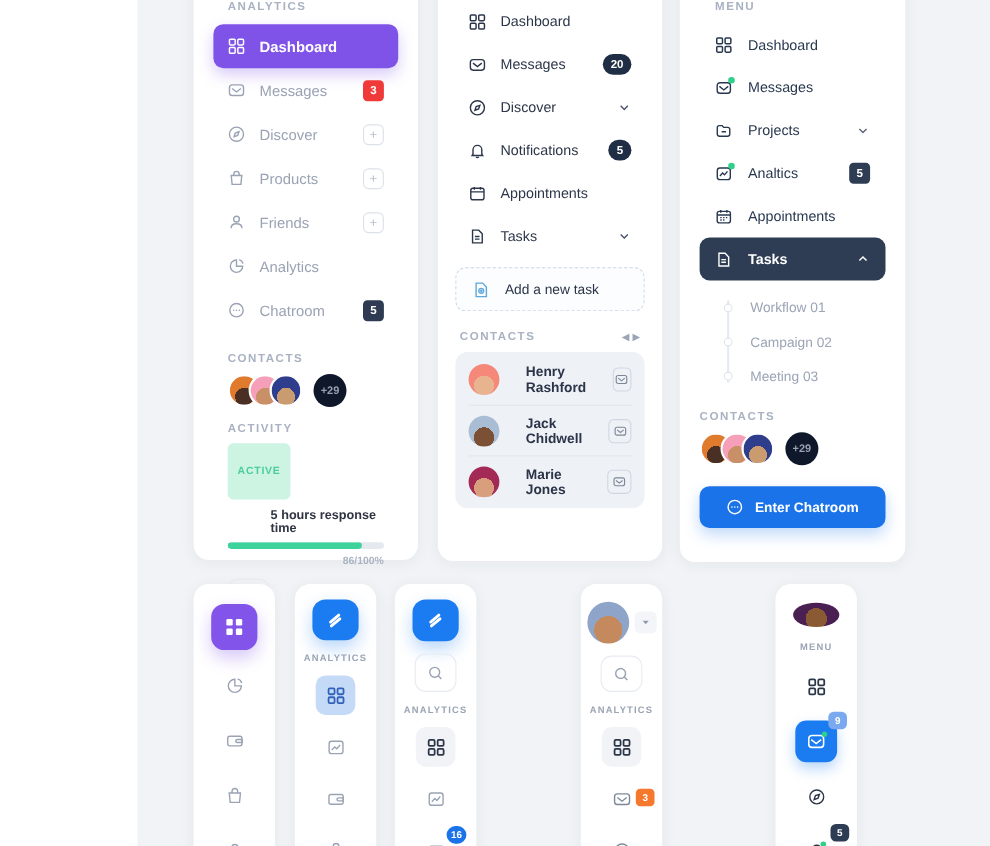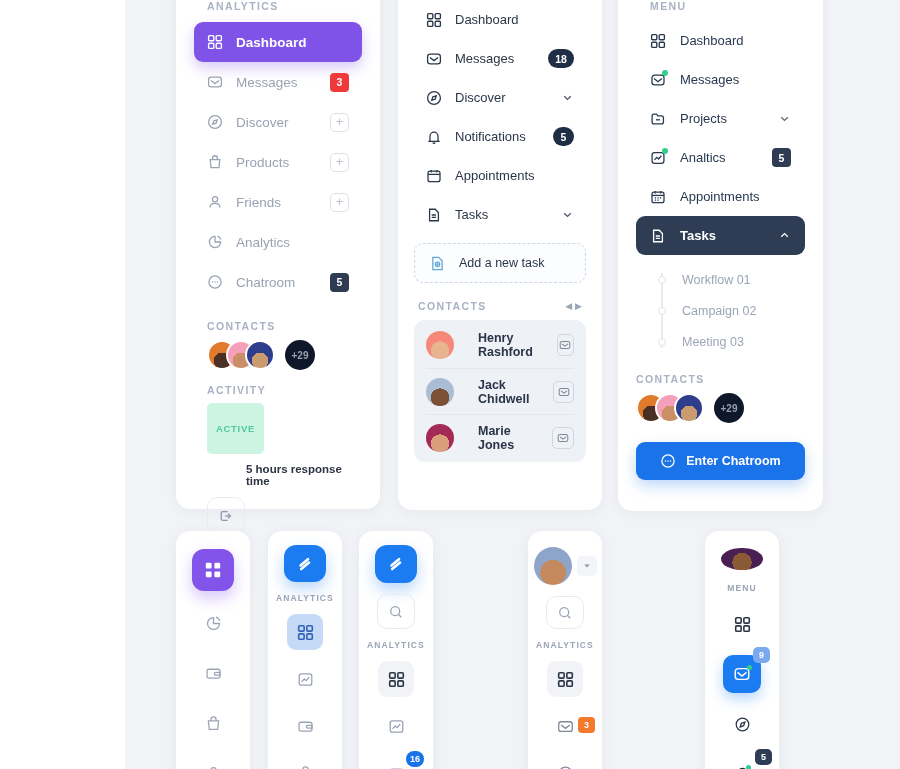--- a/index.html
+++ b/index.html
@@ -295,20 +295,26 @@
       </div>
 
       <div class="sec-label" style="margin:14px 0 7px 13px;">ACTIVITY</div>
 
       <div style="padding-left:13px;">
         <span class="chip-active">ACTIVE</span>
       </div>
 
       <div class="resp-text" style="margin:9px 0 6px 13px;">5 hours response time</div>
 
+      <div style="padding:0 13px;">
+        <div class="bar-track">
+          <div class="bar-fill" id="bar-fill" style="width: 86%;"></div>
+        </div>
+        <div class="bar-num" style="margin-top:6px;">86/100%</div>
+      </div>
 
       <div style="padding-left:13px;margin-top:10px;">
         <div class="logout-box">
           <span>
             <svg width="16" height="16" viewBox="0 0 20 20" fill="none" stroke="#8e98a8" stroke-width="1.6">
               <path d="M12 4.5H6.2A2.2 2.2 0 004 6.7v6.6a2.2 2.2 0 002.2 2.2H12"></path>
               <path d="M12.6 7.2L15.5 10l-2.9 2.8"></path>
                 <path d="M15 10H9"></path>
             </svg>
           </span>
@@ -333,21 +339,21 @@
 
       <div class="c2-row">
         <span>
           <svg width="16" height="16" viewBox="0 0 20 20" fill="none" stroke="#2c3649" stroke-width="1.6">
             <rect x="2" y="4" width="16" height="12" rx="3.2"></rect>
               <path d="M5 8l5 4 5-4"></path>
           </svg>
         </span>
         <span class="c2-label">Messages</span>
         <span class="c1-spacer"></span>
-        <span class="badge-navy">18</span>
+        <span class="badge-navy">20</span>
       </div>
 
       <div class="c2-row">
         <span>
           <svg width="16" height="16" viewBox="0 0 20 20" fill="none" stroke="#2c3649" stroke-width="1.6">
             <circle cx="10" cy="10" r="8"></circle>
               <path d="M12.8 7.2L8.6 8.6 7.2 12.8 11.4 11.4z"></path>
           </svg>
         </span>
         <span class="c2-label">Discover</span>

